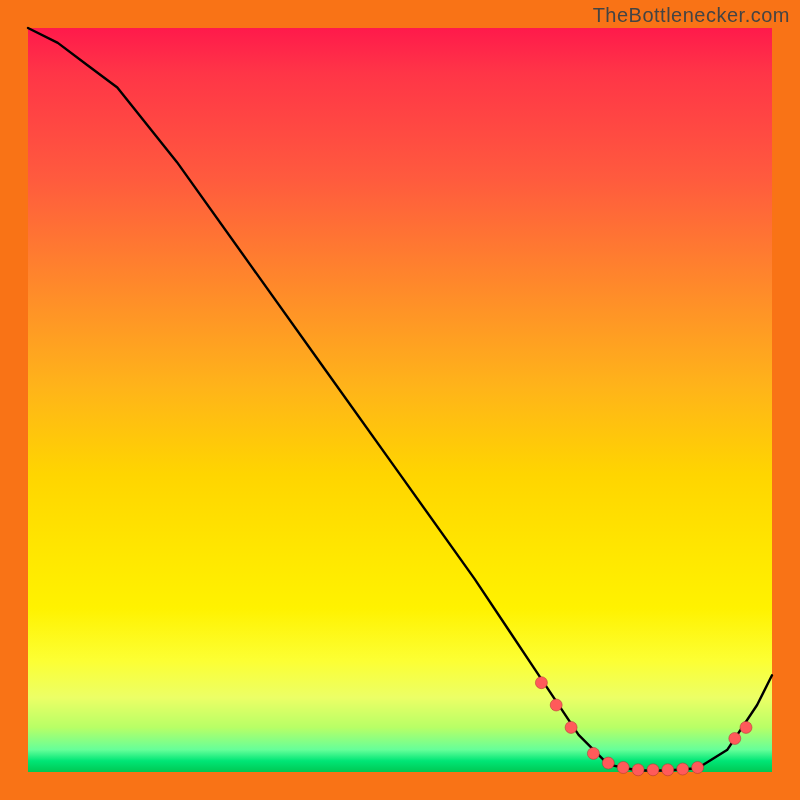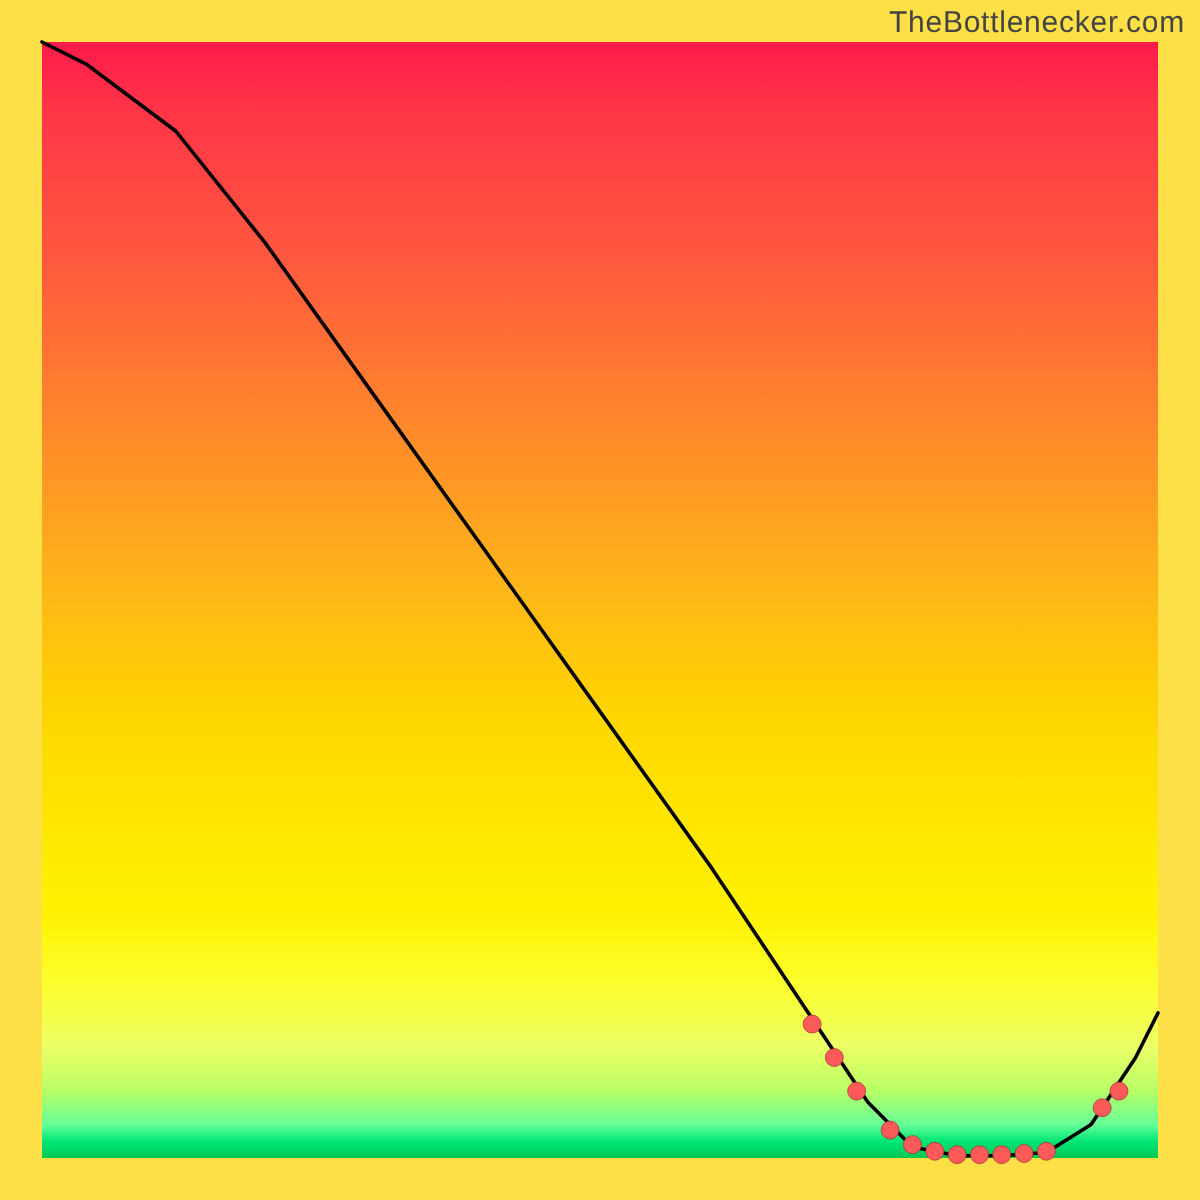--- a/index.html
+++ b/index.html
@@ -8,21 +8,21 @@
     width: 800px;
     height: 800px;
     background: #000;
     overflow: hidden;
     font-family: Arial, Helvetica, sans-serif;
   }
   .frame {
     position: relative;
     width: 800px;
     height: 800px;
-    background: #fde047;
+    background: #f97316;
   }
   .watermark {
     position: absolute;
     top: 4px;
     right: 10px;
     color: #444;
     font-size: 20px;
     font-weight: 500;
     letter-spacing: 0.5px;
     z-index: 5;

